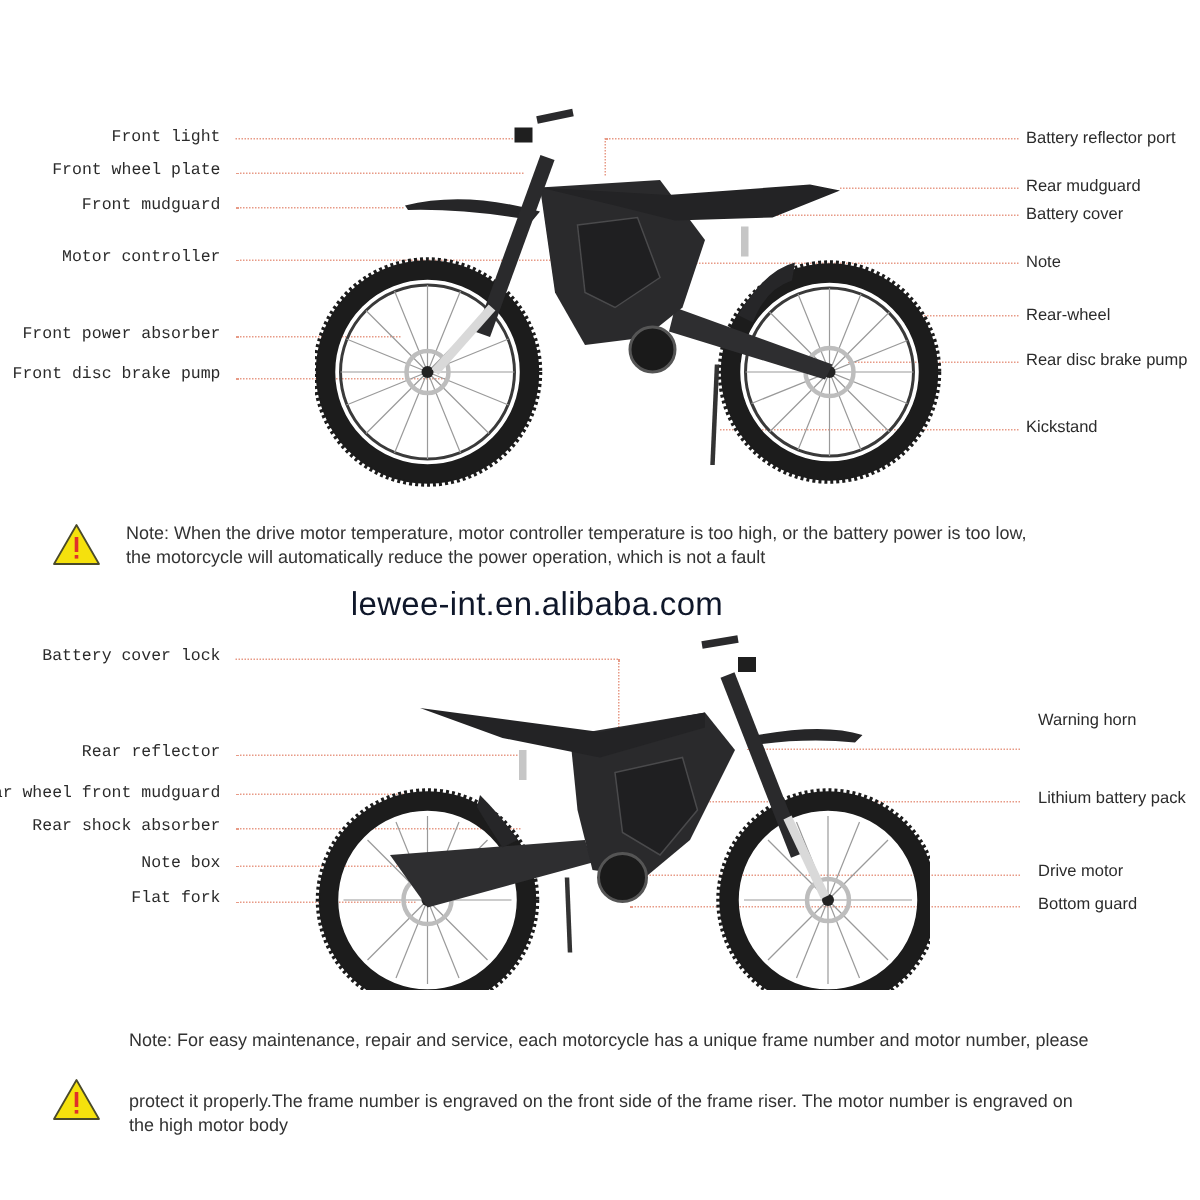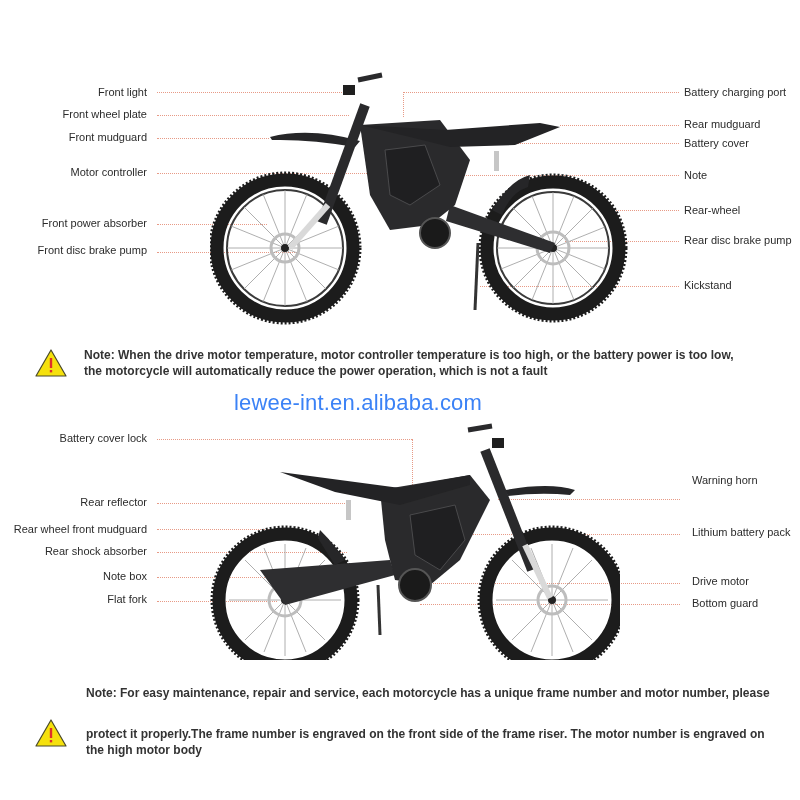--- a/index.html
+++ b/index.html
@@ -1,23 +1,23 @@
 <!DOCTYPE html>
 <html><head>
 <meta charset="utf-8">
 <style>
   html, body { margin:0; padding:0; background:#ffffff; }
   body { width:800px; height:800px; position:relative; overflow:hidden; font-family:"Liberation Sans", sans-serif; color:#2b2b2b; }
   .label { position:absolute; font-size:11px; white-space:nowrap; line-height:13px; }
-  .label.left { text-align:right; }
+  .label.left { text-align:right;font-family:Liberation Mono, monospace; }
   .lead { position:absolute; height:0; border-top:1px dotted #e79a86; }
   .vlead { position:absolute; width:0; border-left:1px dotted #e79a86; }
-  .note { position:absolute; font-size:12px; line-height:15px; color:#333;font-weight:bold; }
+  .note { position:absolute; font-size:12px; line-height:15px; color:#333; }
   .warn { position:absolute; width:34px; height:30px; }
-  .watermark { position:absolute; left:0; width:716px; top:390px; text-align:center; font-size:22px; color:#3b82f6; letter-spacing:0.2px; }
+  .watermark { position:absolute; left:0; width:716px; top:390px; text-align:center; font-size:22px; color:#0f172a; letter-spacing:0.2px; }
   svg.bike { position:absolute; }
 </style>
 </head>
 <body>
 
 <div>
 
   <div class="label left" style="right:653px;top:86px">Front light</div>
   <div class="label left" style="right:653px;top:108px">Front wheel plate</div>
   <div class="label left" style="right:653px;top:131px">Front mudguard</div>
@@ -25,21 +25,21 @@
   <div class="label left" style="right:653px;top:217px">Front power absorber</div>
   <div class="label left" style="right:653px;top:244px">Front disc brake pump</div>
 
   <div class="lead" style="left:157px;top:92px;width:185px"></div>
   <div class="lead" style="left:157px;top:115px;width:192px"></div>
   <div class="lead" style="left:157px;top:138px;width:112px"></div>
   <div class="lead" style="left:157px;top:173px;width:210px"></div>
   <div class="lead" style="left:157px;top:224px;width:110px"></div>
   <div class="lead" style="left:157px;top:252px;width:140px"></div>
 
-  <div class="label" style="left:684px;top:86px">Battery charging port</div>
+  <div class="label" style="left:684px;top:86px">Battery reflector port</div>
   <div class="label" style="left:684px;top:118px">Rear mudguard</div>
   <div class="label" style="left:684px;top:137px">Battery cover</div>
   <div class="label" style="left:684px;top:169px">Note</div>
   <div class="label" style="left:684px;top:204px">Rear-wheel</div>
   <div class="label" style="left:684px;top:234px">Rear disc brake pump</div>
   <div class="label" style="left:684px;top:279px">Kickstand</div>
 
   <div class="lead" style="left:403px;top:92px;width:276px"></div>
   <div class="vlead" style="left:403px;top:92px;height:25px"></div>
   <div class="lead" style="left:560px;top:125px;width:119px"></div>

